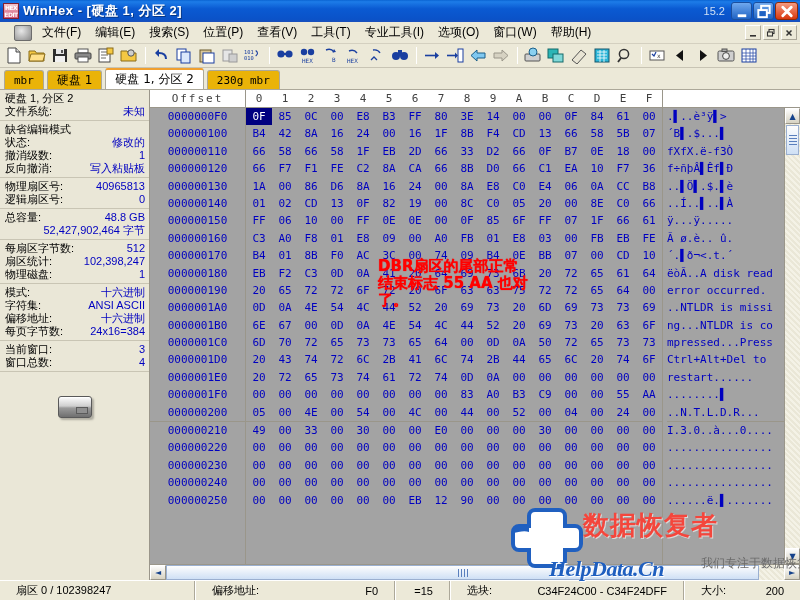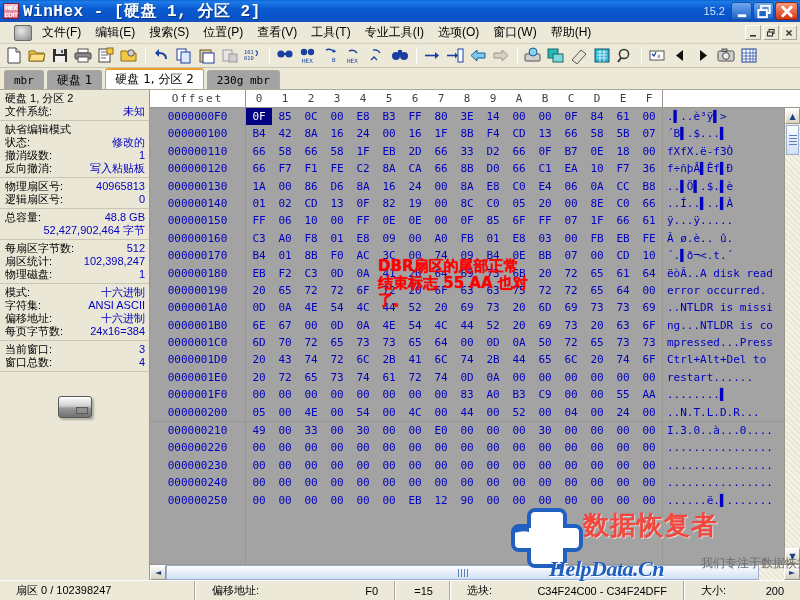--- a/index.html
+++ b/index.html
@@ -16,21 +16,21 @@
   
   .titlebar{
     height:22px; flex:0 0 22px; display:flex; align-items:center;
     background:linear-gradient(180deg,#0a64d2 0%,#1d7ce8 8%,#0a5ad2 40%,#0a52c8 88%,#1b4fbb 100%);
     padding:0 2px 0 3px; position:relative;
   }
   .tb-ico{ width:16px; height:16px; flex:0 0 16px; margin-right:4px;
     background:linear-gradient(180deg,#f0c0c8,#d05878); border:1px solid #802030;
     font-size:6px; color:#fff; line-height:7px; text-align:center; font-weight:bold;
     font-family:"DejaVu Sans", sans-serif; overflow:hidden; letter-spacing:-0.5px; }
-  .tb-title{ color:#fff; font-size:16px; font-weight:bold; font-family:Liberation Mono, monospace;
+  .tb-title{ color:#fff; font-size:13px; font-weight:bold; font-family:Liberation Sans, sans-serif;
     letter-spacing:0.5px; text-shadow:1px 1px 0 rgba(0,0,0,.35); white-space:nowrap;}
   .tb-spacer{ flex:1 1 auto; }
   .tb-ver{ color:#cfe0f5; font-size:11px; margin-right:6px; }
   .tb-btns{ display:flex; gap:1px; }
   .tb-btn{ width:21px; height:18px; border:1px solid #1b4f9e; border-radius:3px;
     background:linear-gradient(180deg,#6fa8ee,#1f63c4); display:flex; align-items:center;
     justify-content:center; color:#fff; font-size:10px; font-weight:bold;
     font-family:"DejaVu Sans", sans-serif; }
   .tb-btn.close{ background:linear-gradient(180deg,#f59a80,#d8380e); border-color:#8f2a08; width:23px;}
 
@@ -53,21 +53,21 @@
   .tbtn{ width:22px;height:21px;margin-right:1px;display:flex;align-items:center;
     justify-content:center; }
   .tsep{ width:1px;height:17px;background:#aca899;margin:0 4px;
      border-right:1px solid #fff;}
   .ic{ width:18px;height:17px; display:block;}
 
   
   .tabstrip{ height:22px; flex:0 0 22px; background:#ece9d8; display:flex; align-items:flex-end;
     padding-left:4px; border-bottom:1px solid #aca899; }
   .tab{ height:19px; padding:0 9px; font-size:11px; font-family:"DejaVu Sans Mono", monospace;
-    background:#a3a3a3; border:1px solid #aca899; border-bottom:none;
+    background:#eab308; border:1px solid #aca899; border-bottom:none;
     border-radius:3px 3px 0 0; margin-right:3px; display:flex;align-items:center;
     color:#000; white-space:nowrap;}
   .tab.cjk{ font-family:"DejaVu Sans", sans-serif; font-size:12px;}
   .tab.active{ background:#fff; height:21px; border-top:2px solid #f0a030;
     border-color:#f0a030 #aca899 transparent #aca899; font-weight:normal; }
 
   
   .body{ flex:1 1 auto; display:flex; min-height:0; background:#ece9d8; }
 
   

